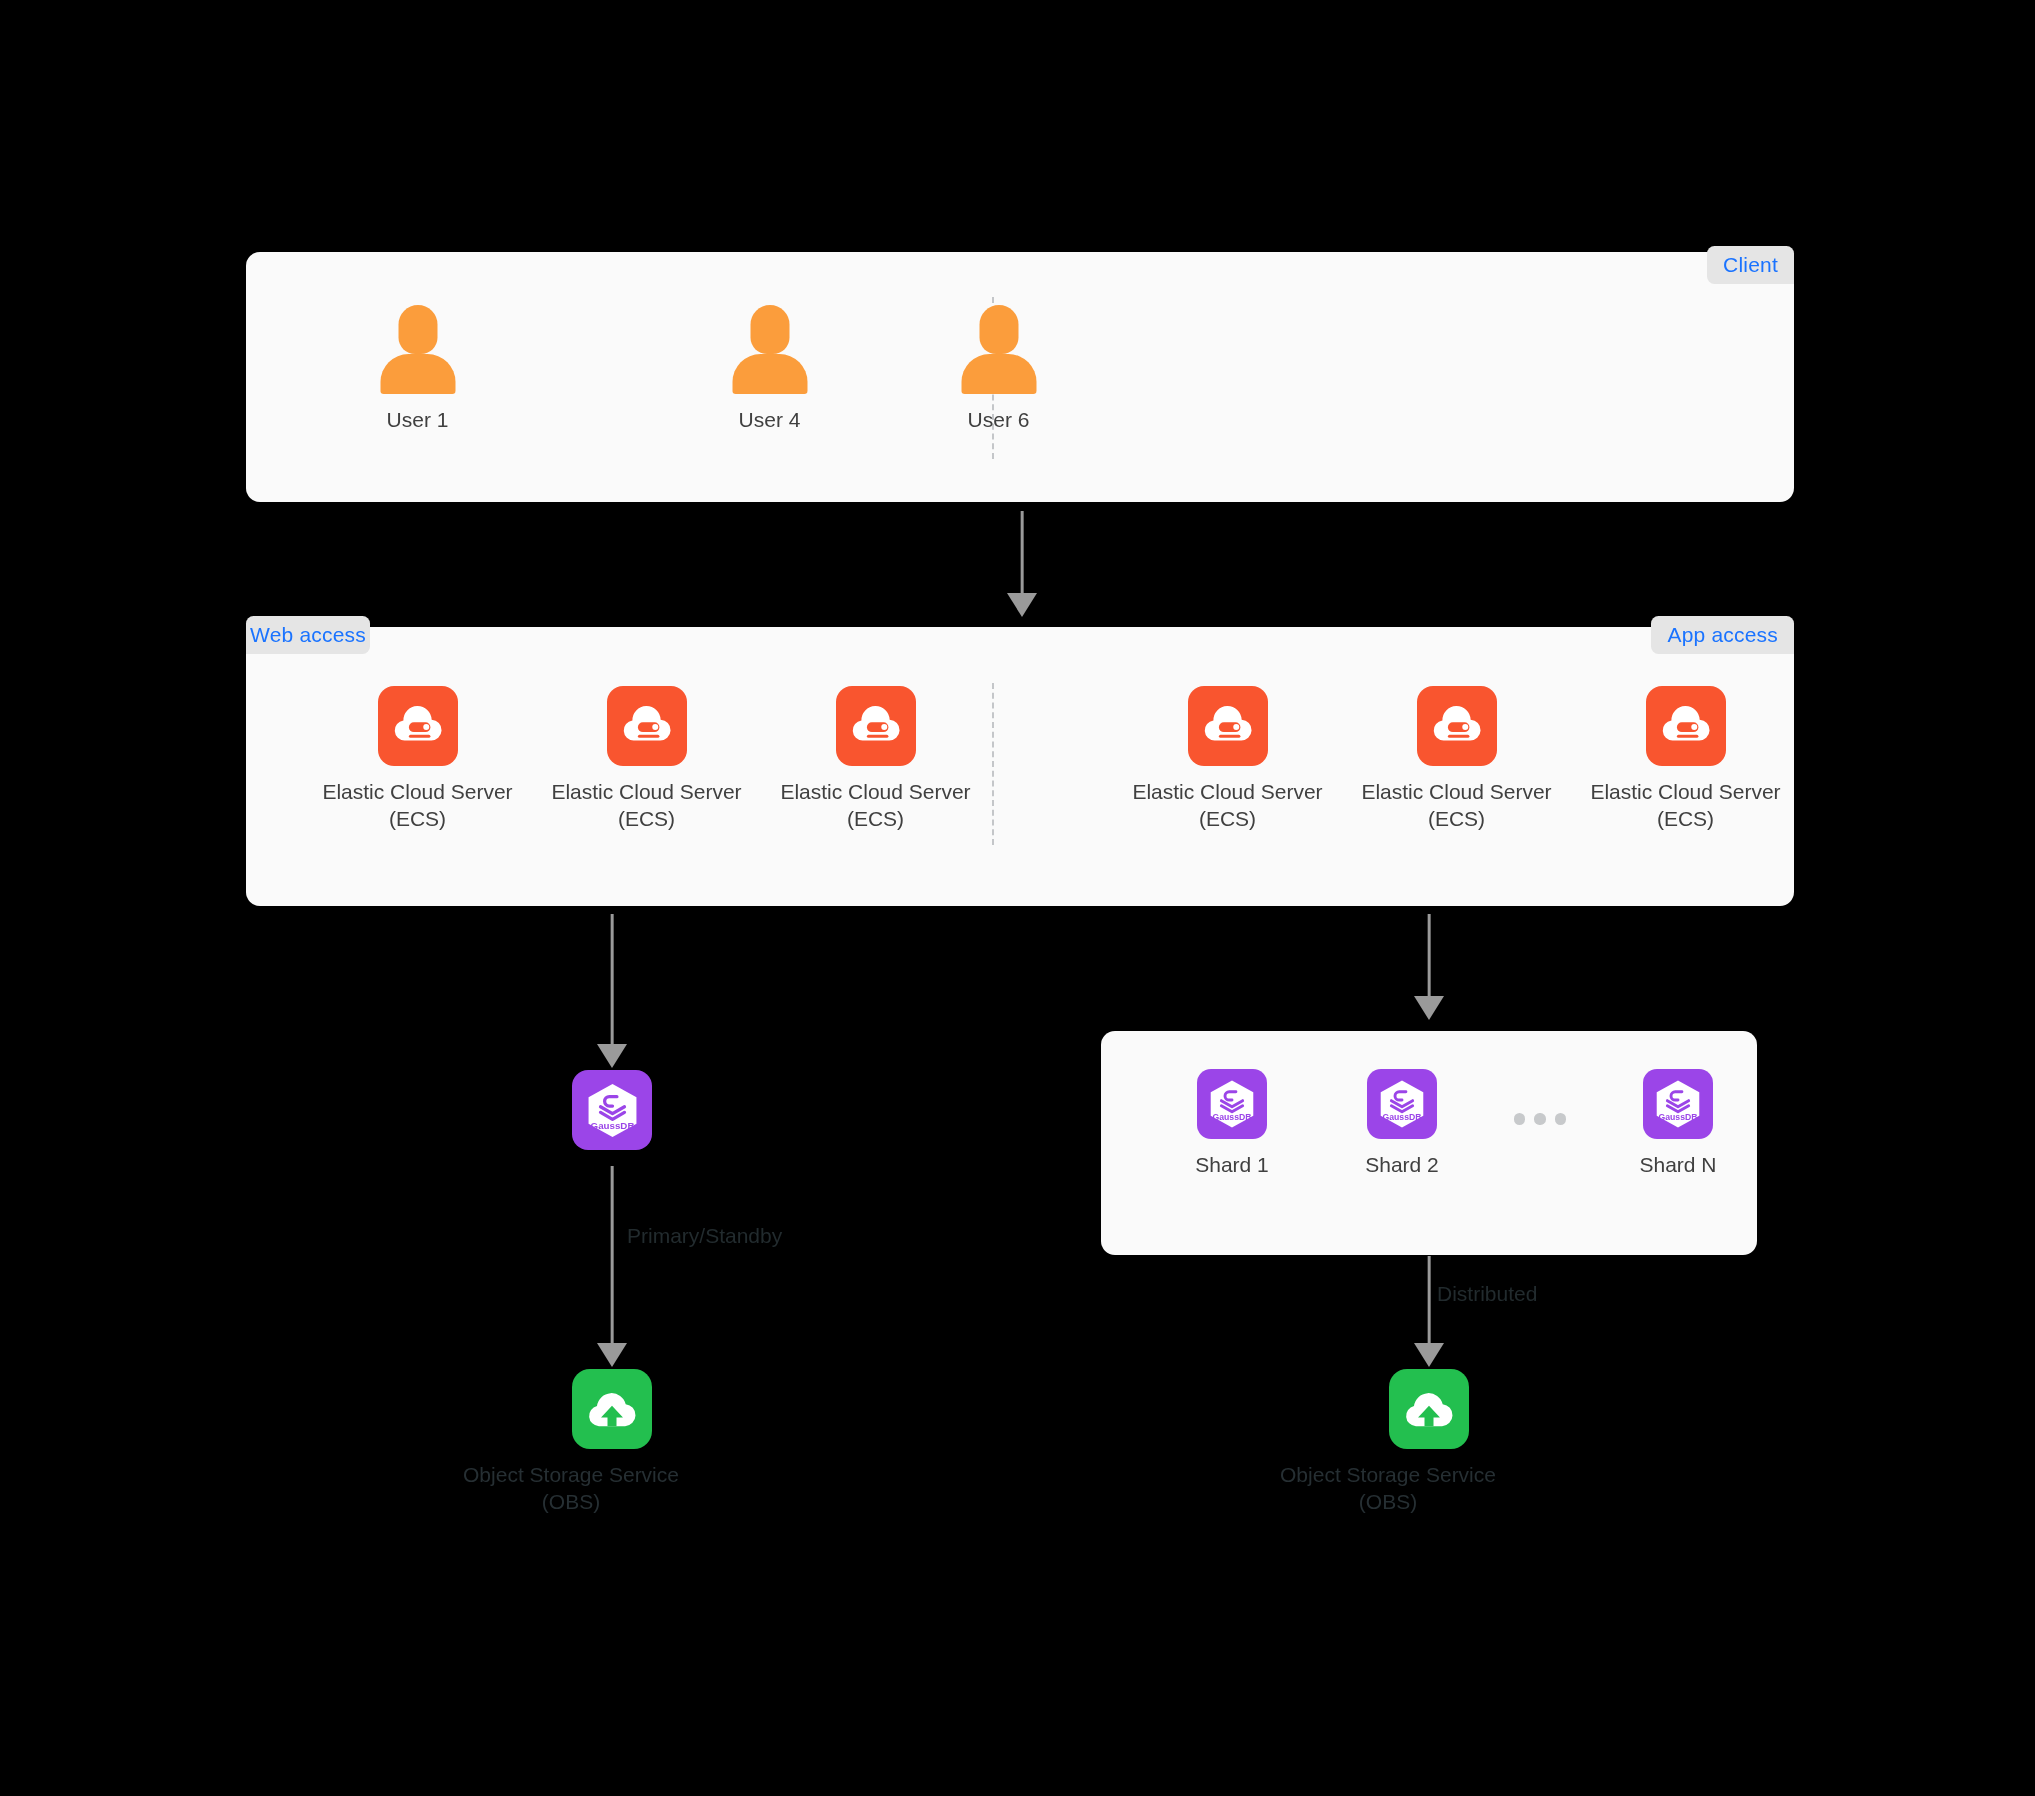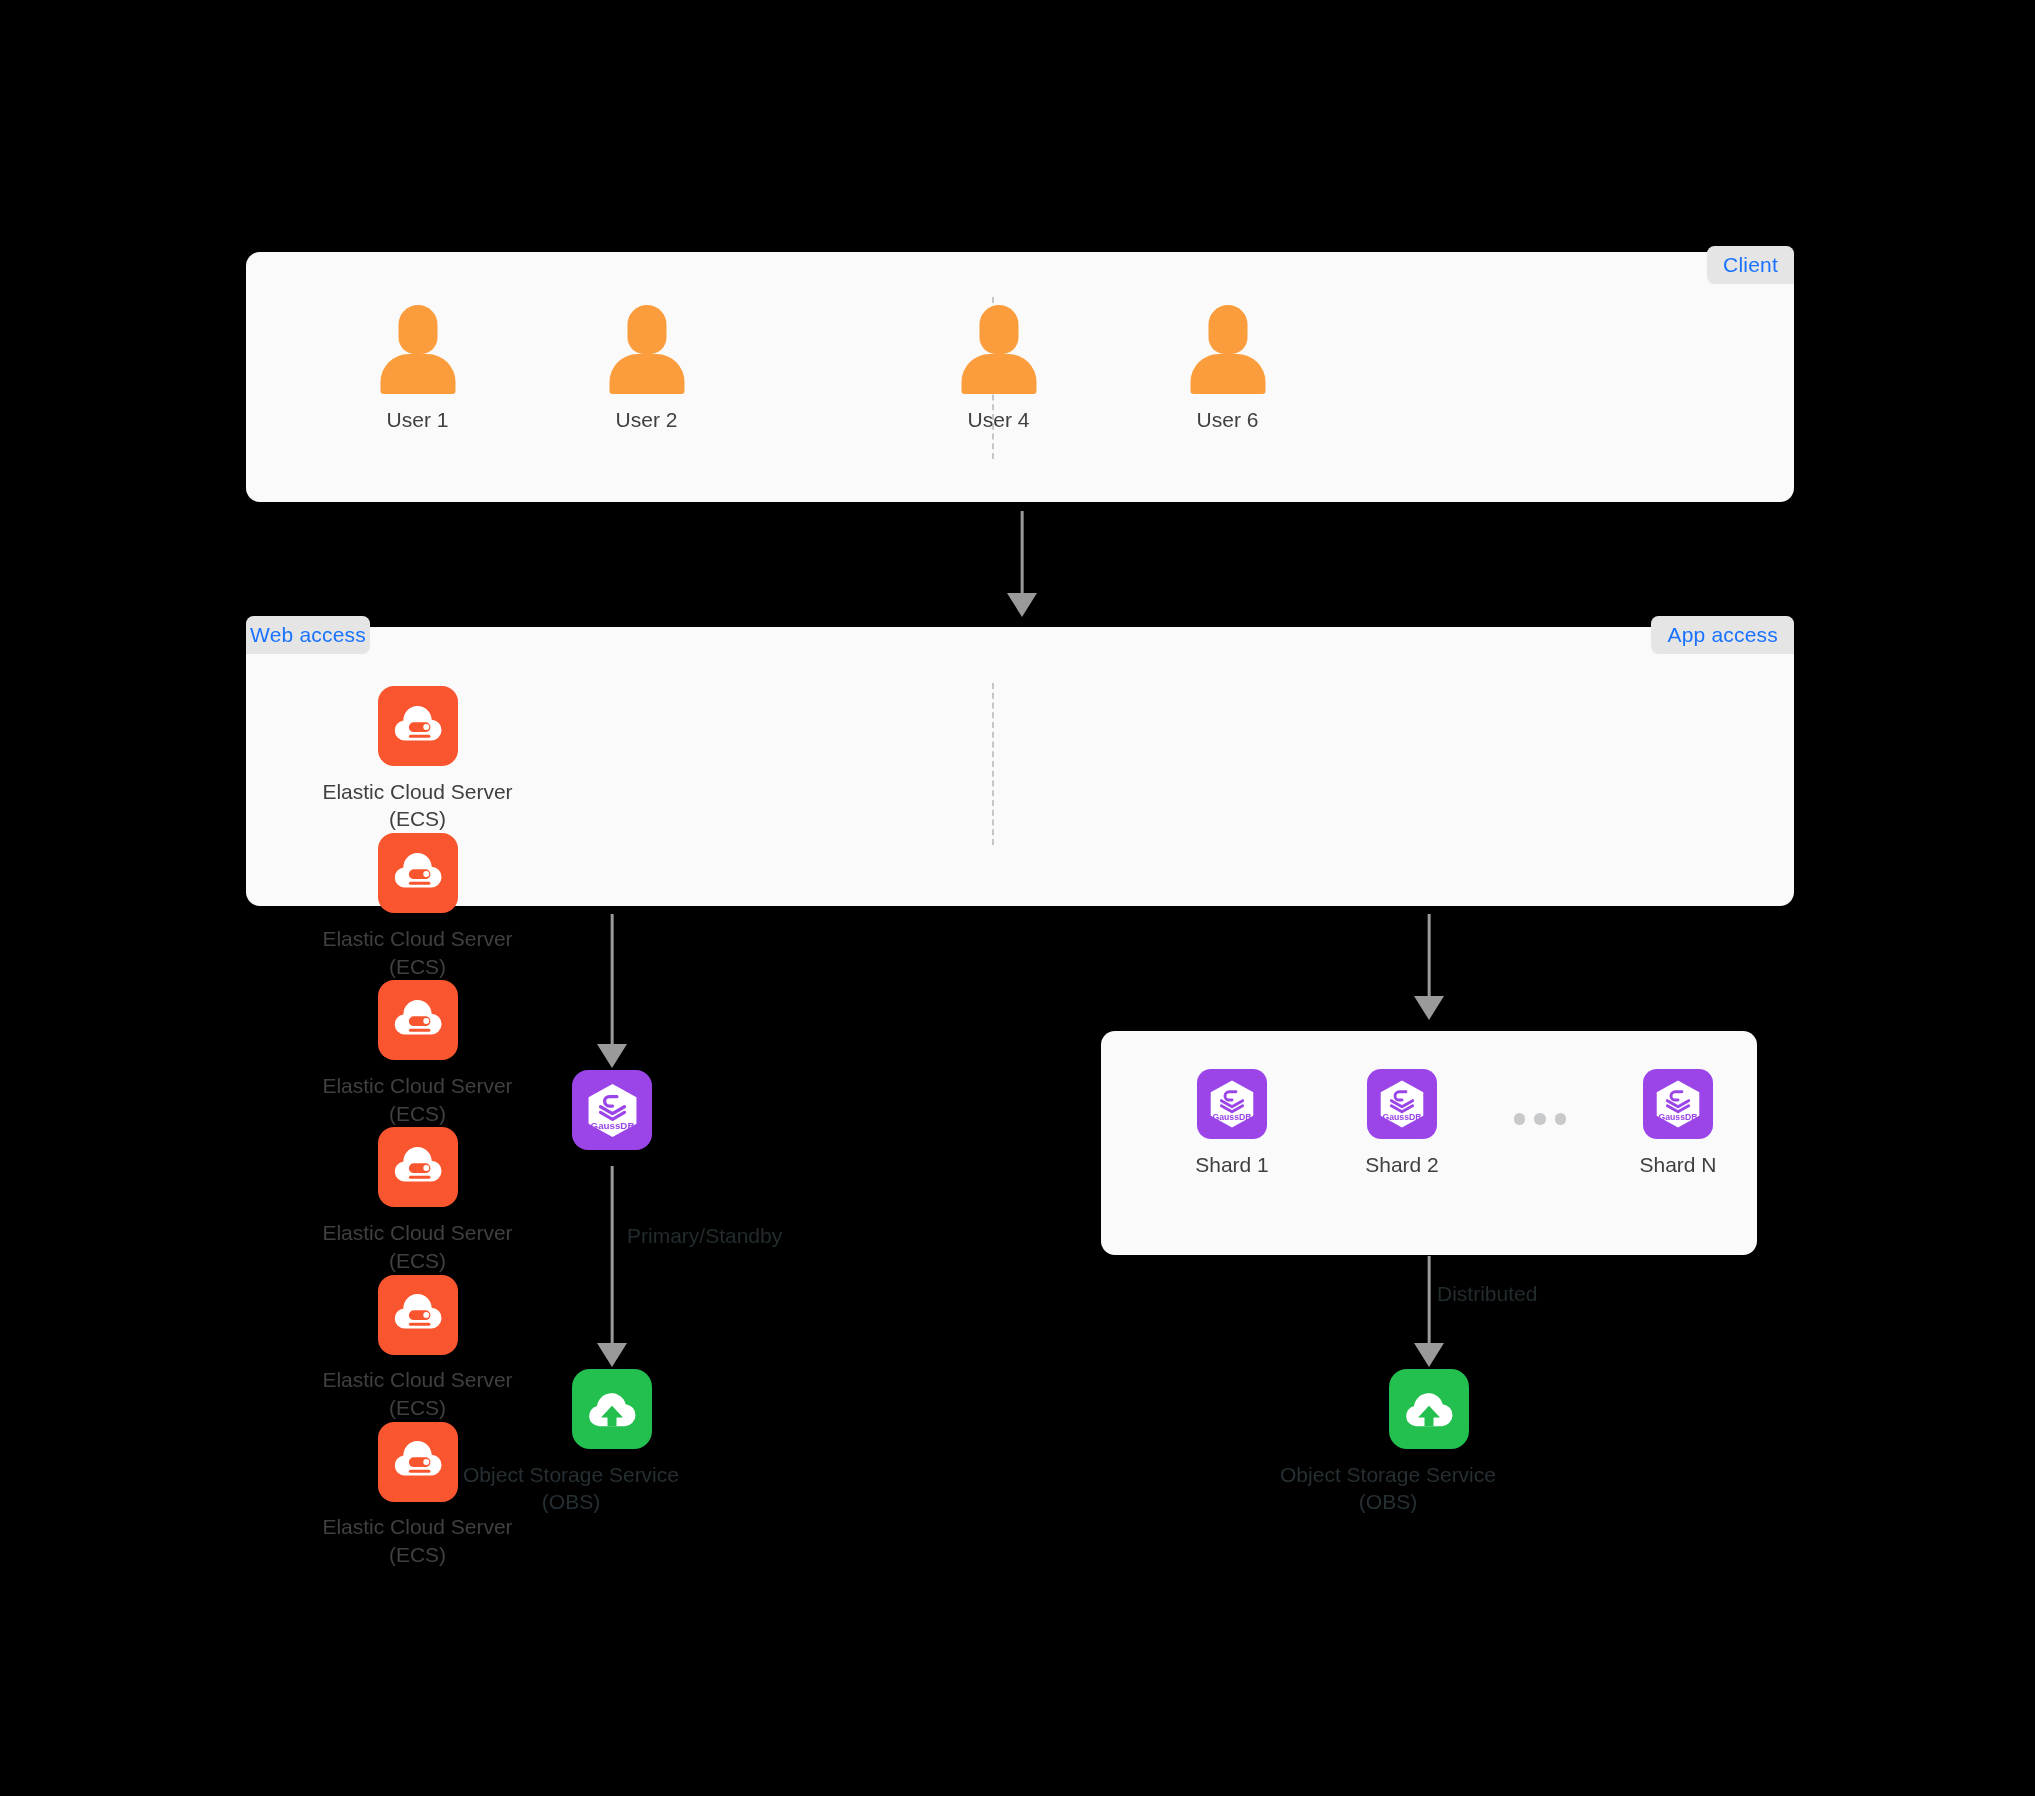--- a/index.html
+++ b/index.html
@@ -77,61 +77,54 @@
     <div class="row" style="left:57px;top:53px;">
 
       <div class="node" style="width:229px;">
         <div class="user-ico">
           <div class="head"></div>
             <div class="body"></div>
         </div>
         <div class="caption">User 1</div>
       </div>
 
+
+      <div style="width:123px;"></div>
+
       <div class="node" style="width:229px;">
         <div class="user-ico">
           <div class="head"></div>
             <div class="body"></div>
         </div>
-        <div class="caption">User 2</div>
-      </div>
-
-      <div style="width:123px;"></div>
+        <div class="caption">User 4</div>
+      </div>
+
 
       <div class="node" style="width:229px;">
         <div class="user-ico">
           <div class="head"></div>
             <div class="body"></div>
         </div>
-        <div class="caption">User 4</div>
-      </div>
-
-
-      <div class="node" style="width:229px;">
-        <div class="user-ico">
-          <div class="head"></div>
-            <div class="body"></div>
-        </div>
         <div class="caption">User 6</div>
       </div>
     </div>
   </div>
 
   <div class="arrow" style="left:1006px;top:511px;width:32px;height:106px;">
     <div class="shaft" style="height:83px;"></div>
     <div class="head"></div>
   </div>
 
   <div class="panel" id="access-panel">
     <div class="tag" id="tag-web">Web access</div>
     <div class="tag" id="tag-app">App access</div>
 
     <div class="vdivider" style="left:746px;top:56px;height:162px;"></div>
 
-    <div class="row" style="left:57px;top:59px;flex-direction:column;">
+    <div class="row" style="left:57px;top:59px;">
 
       <div class="node" style="width:229px;">
         <div class="sq ecs">
           <svg width="55" height="55" viewBox="0 0 64 64" aria-hidden="true">
             <path fill="#ffffff" d="M48.5 24.2a16 16 0 0 0-32.9.9A11.6 11.6 0 0 0 17 48.2h30.5a12 12 0 0 0 1-24z"></path>
             <rect x="22" y="27" width="25" height="11.5" rx="5.7" fill="#f9552f"></rect>
             <circle cx="42.2" cy="32.7" r="3.5" fill="#ffffff"></circle>
             <rect x="22" y="41.5" width="25" height="3.6" rx="1.8" fill="#f9552f"></rect>
           </svg>
         </div>

